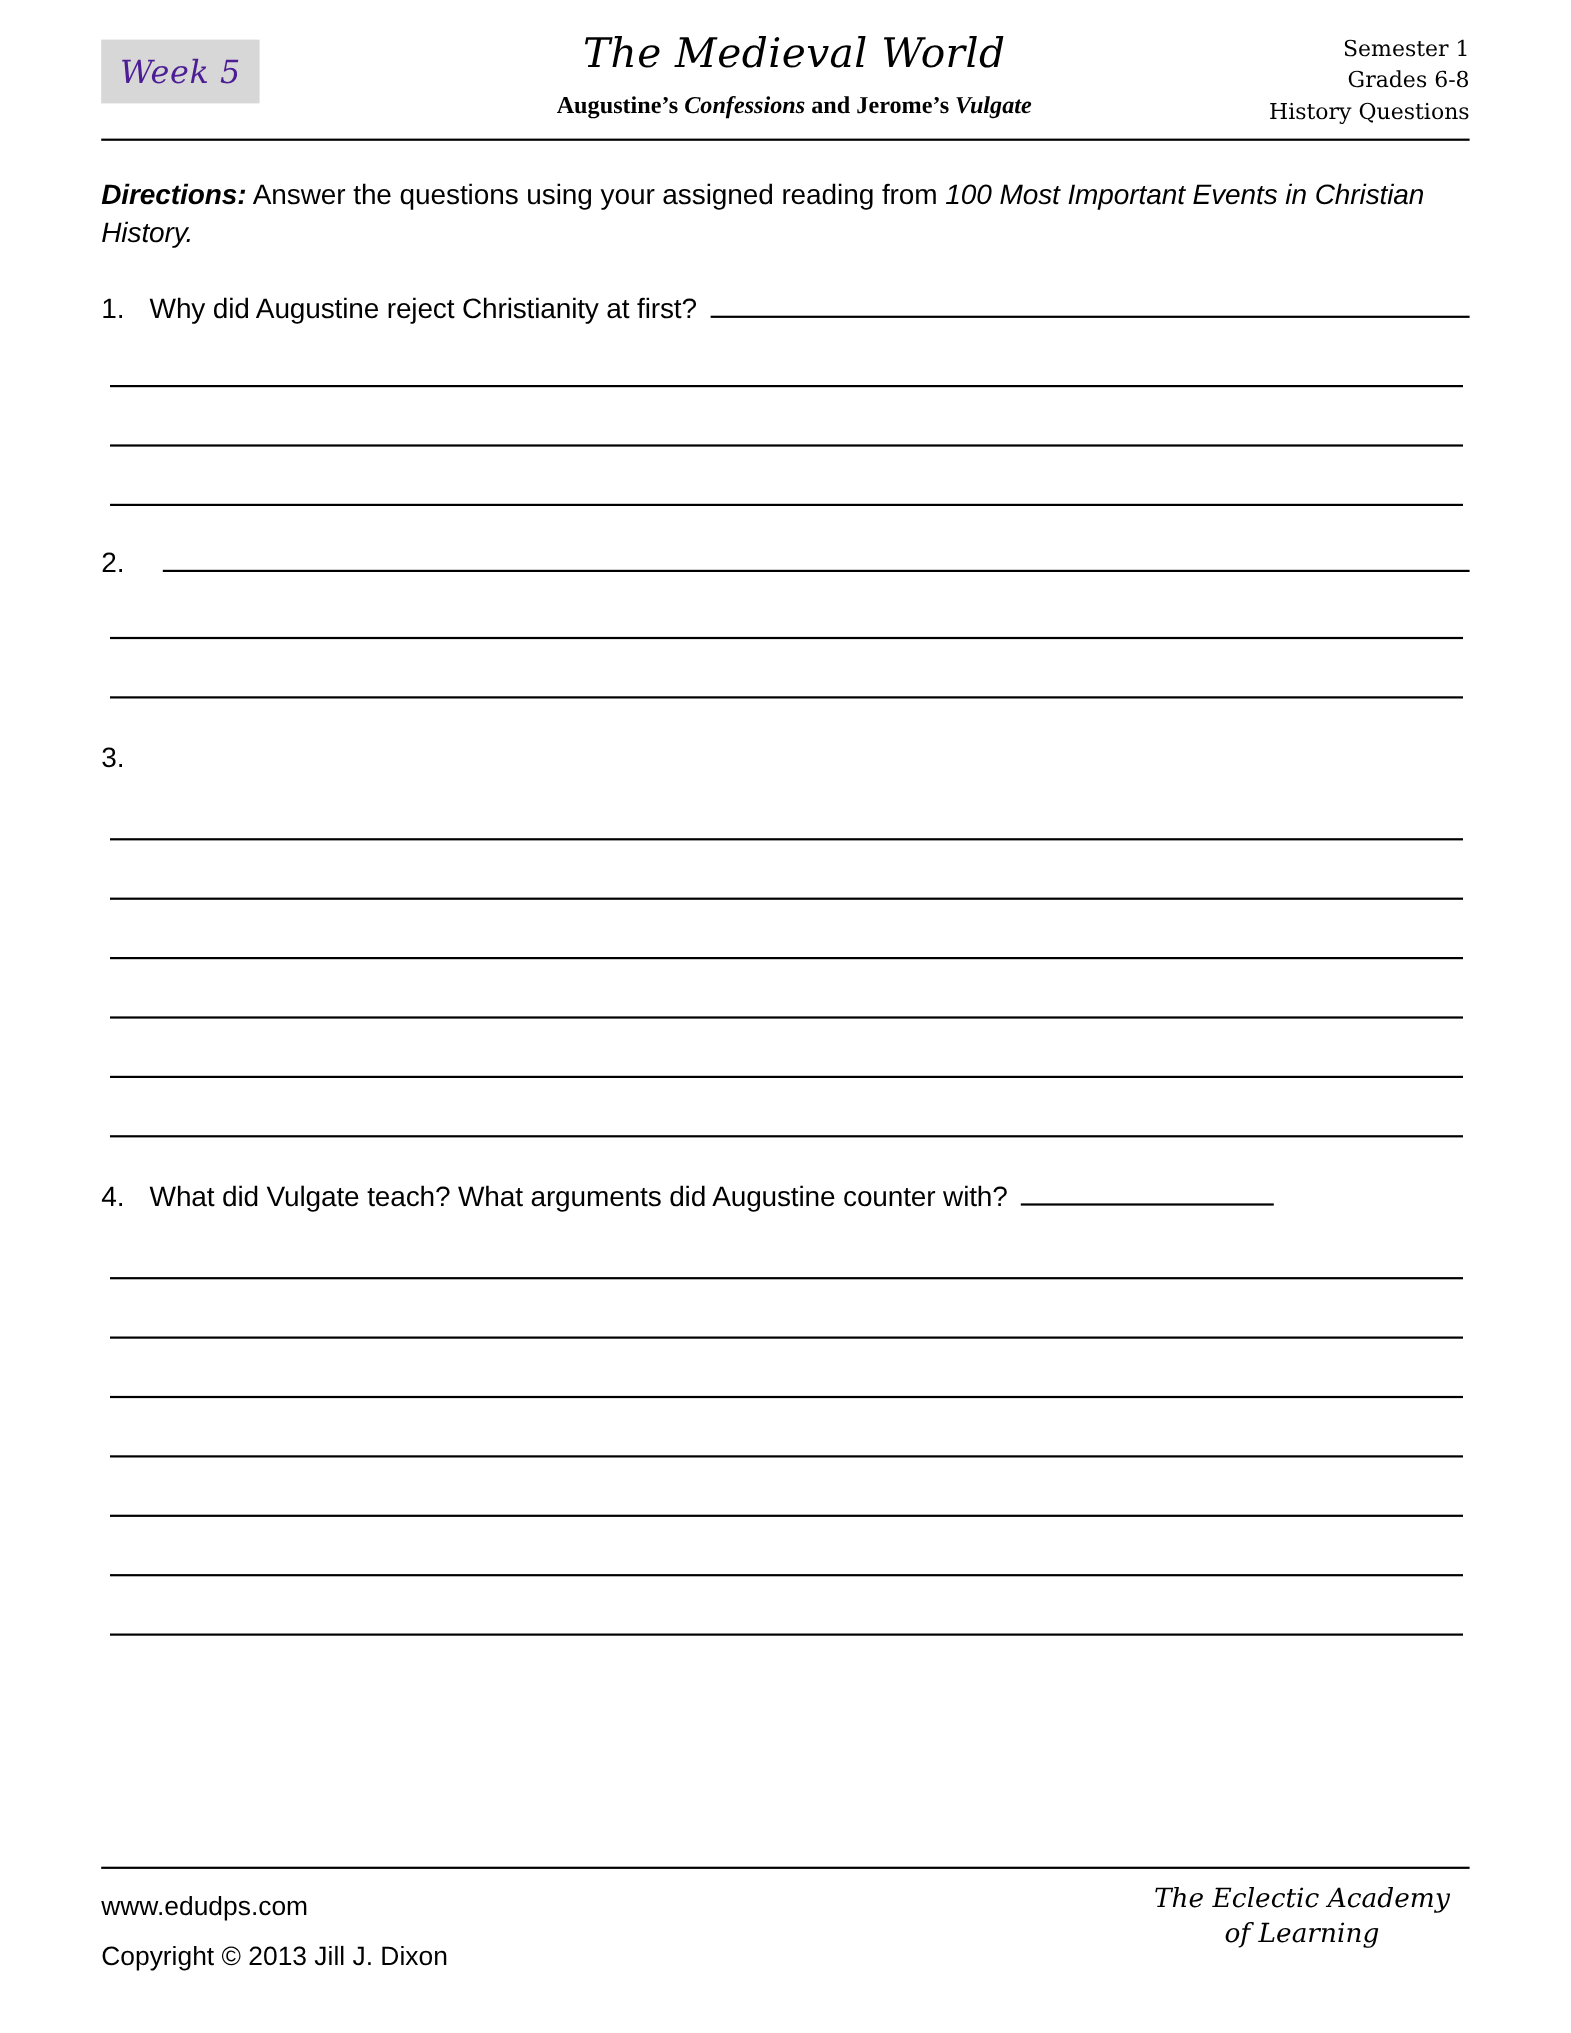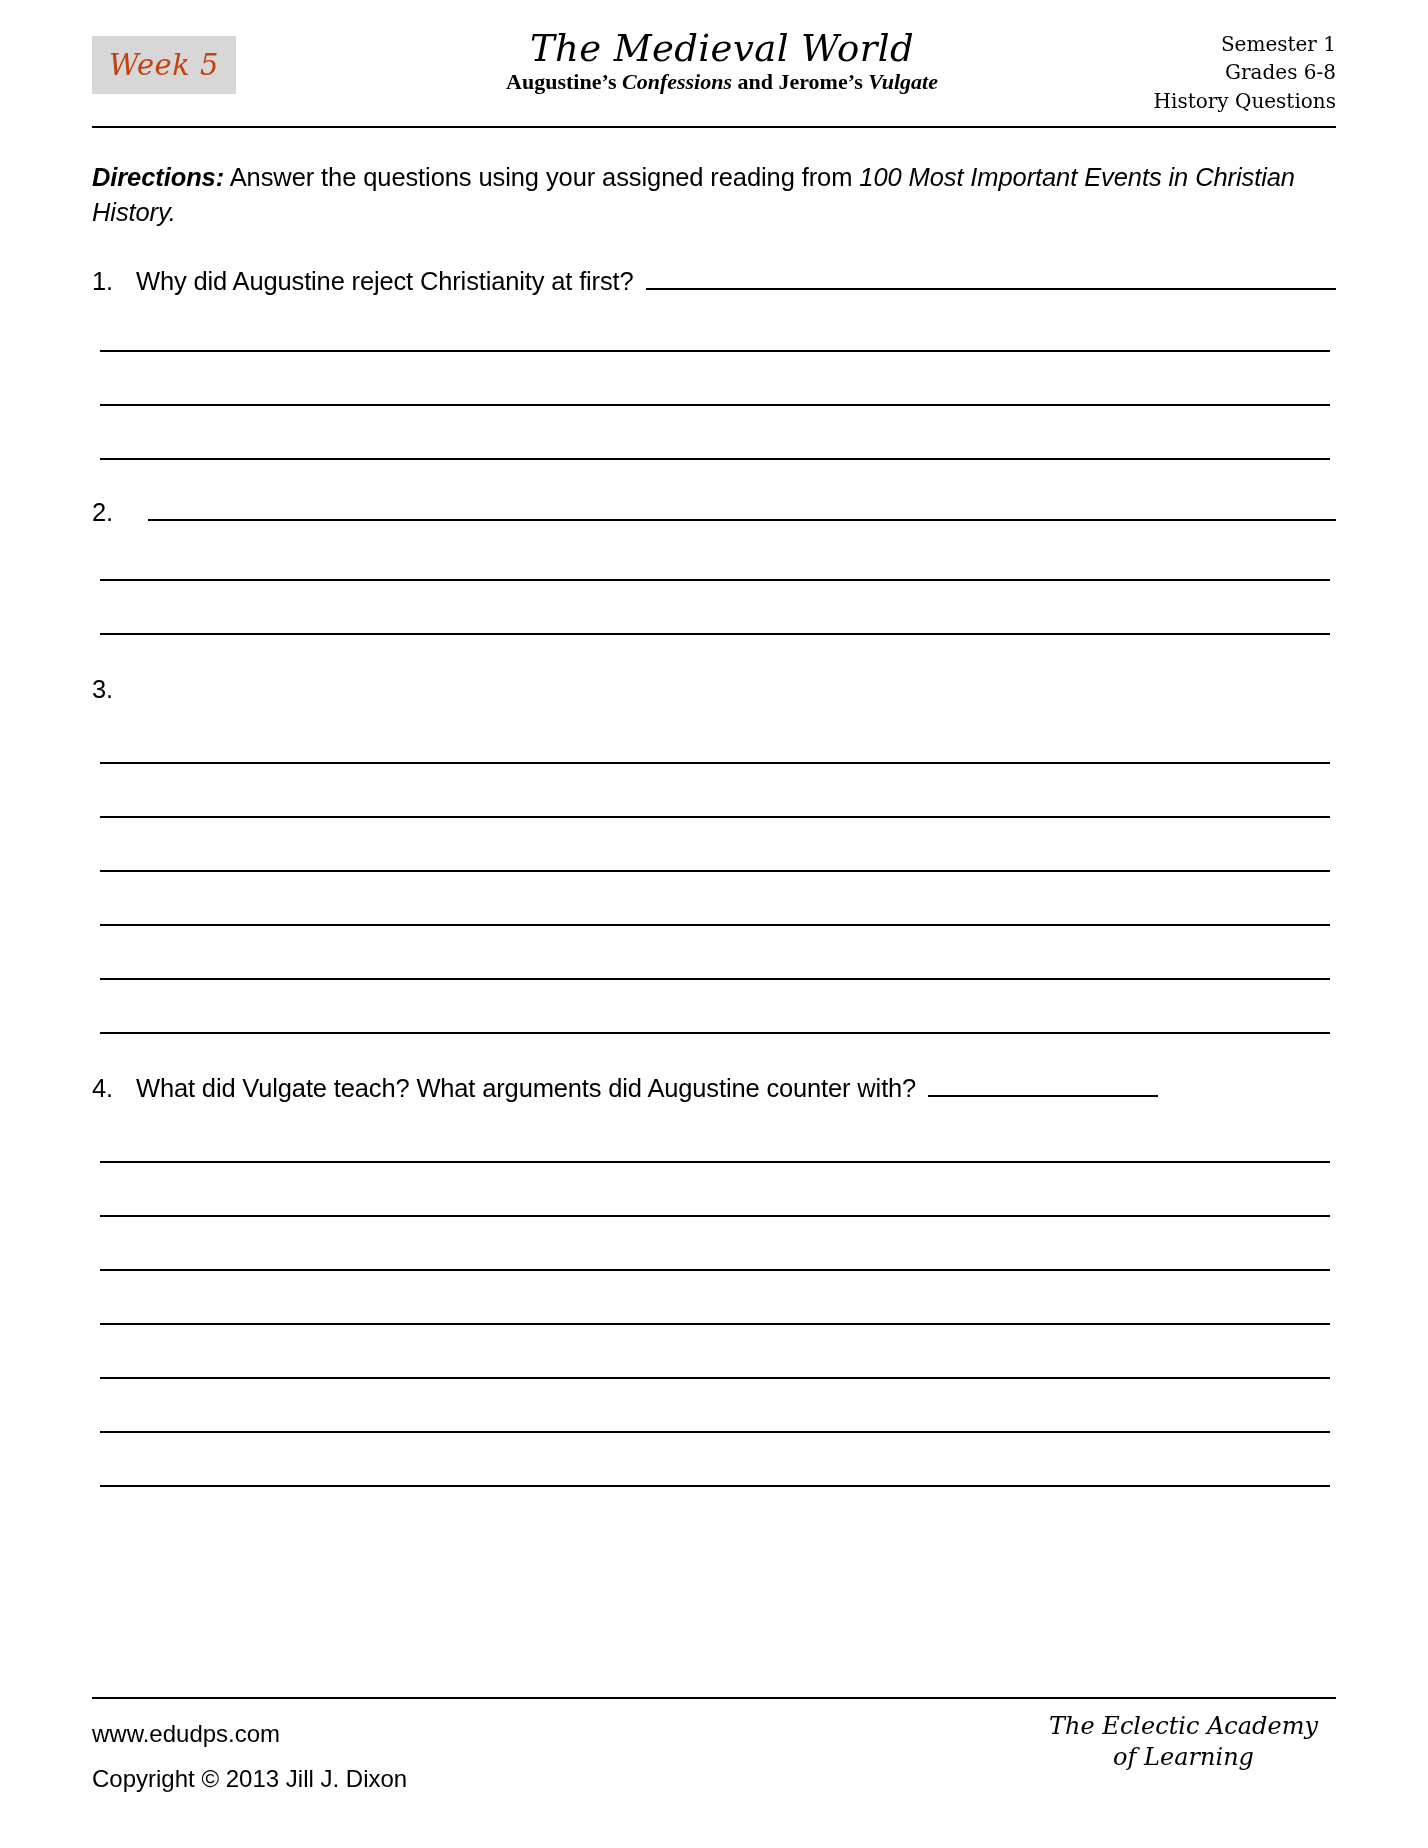--- a/index.html
+++ b/index.html
@@ -37,38 +37,39 @@
     background: #d7d7d7;
     display: flex;
     align-items: center;
     justify-content: center;
   }
   .week-badge span {
     font-family: "DejaVu Serif", "Liberation Serif", serif;
     font-style: italic;
     font-size: 29px;
     letter-spacing: 0.5px;
-    color: #c2410c;
+    color: #4c1d95;
   }
   .title-block {
     position: absolute;
     left: 16px;
     right: 0;
     top: 30px;
     text-align: center;
   }
   .main-title {
     font-family: "DejaVu Serif", "Liberation Serif", serif;
     font-style: italic;
     font-size: 37px;
     letter-spacing: 0.4px;
     line-height: 1.05;
     white-space: nowrap;
   }
   .subtitle {
+    margin-top: 14px;
     font-family: "Liberation Serif", "DejaVu Serif", serif;
     font-size: 22px;
     font-weight: bold;
     white-space: nowrap;
   }
   .subtitle i {
     font-style: italic;
   }
   .meta-block {
     position: absolute;

